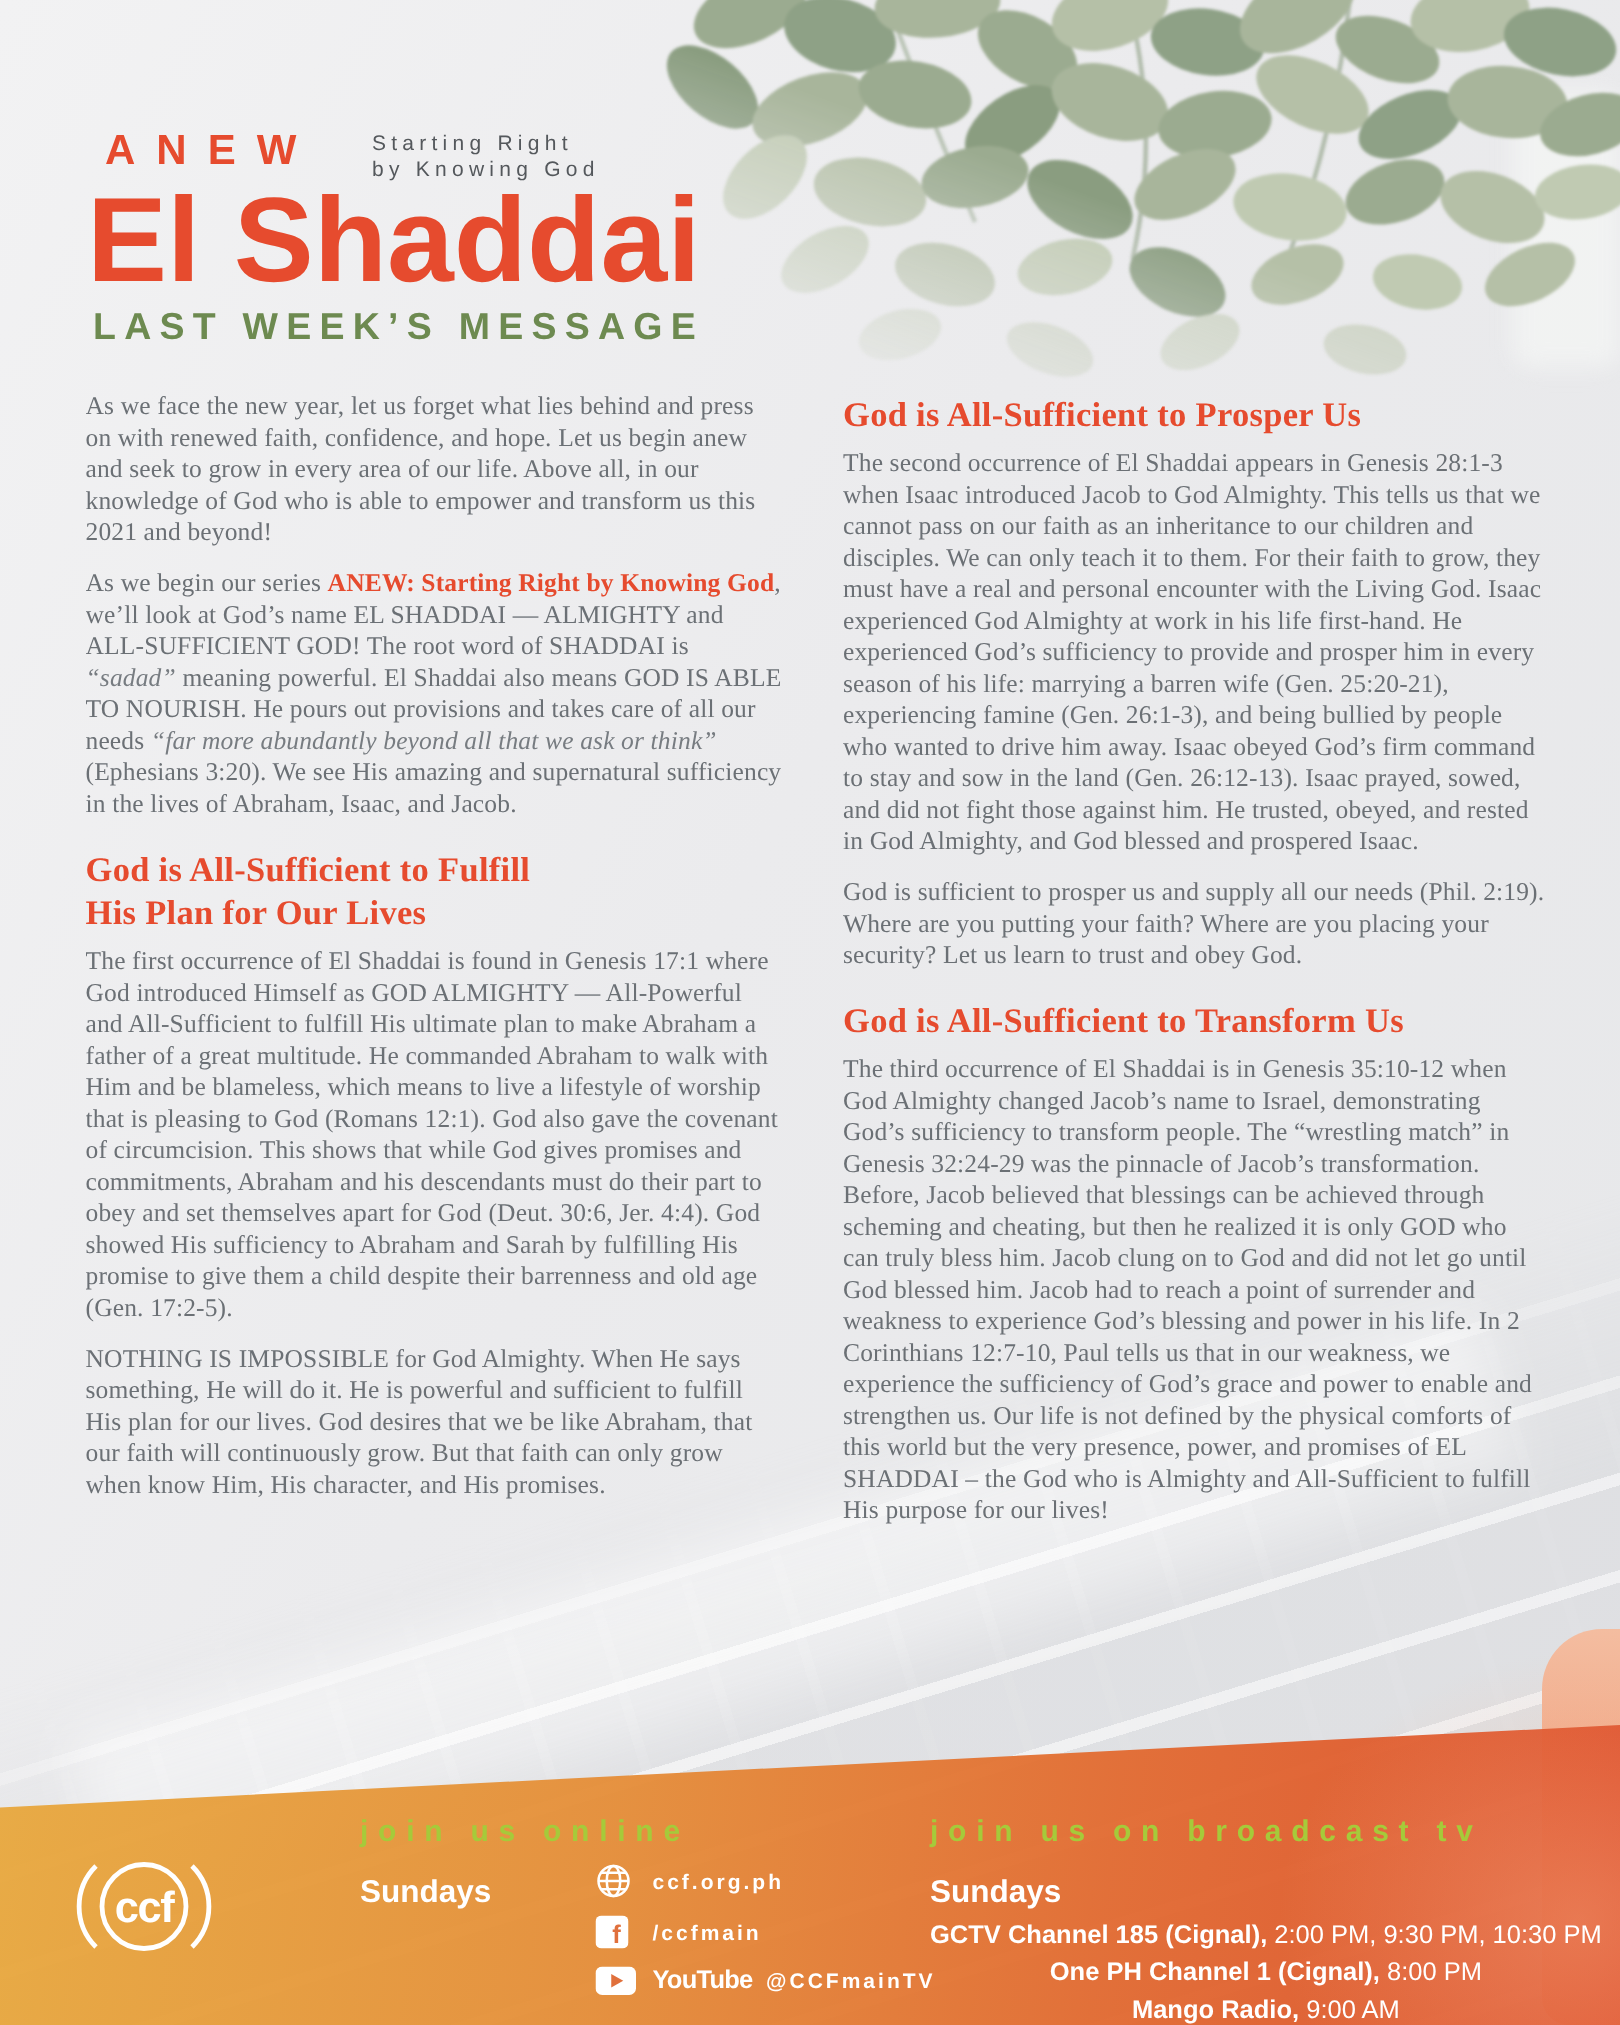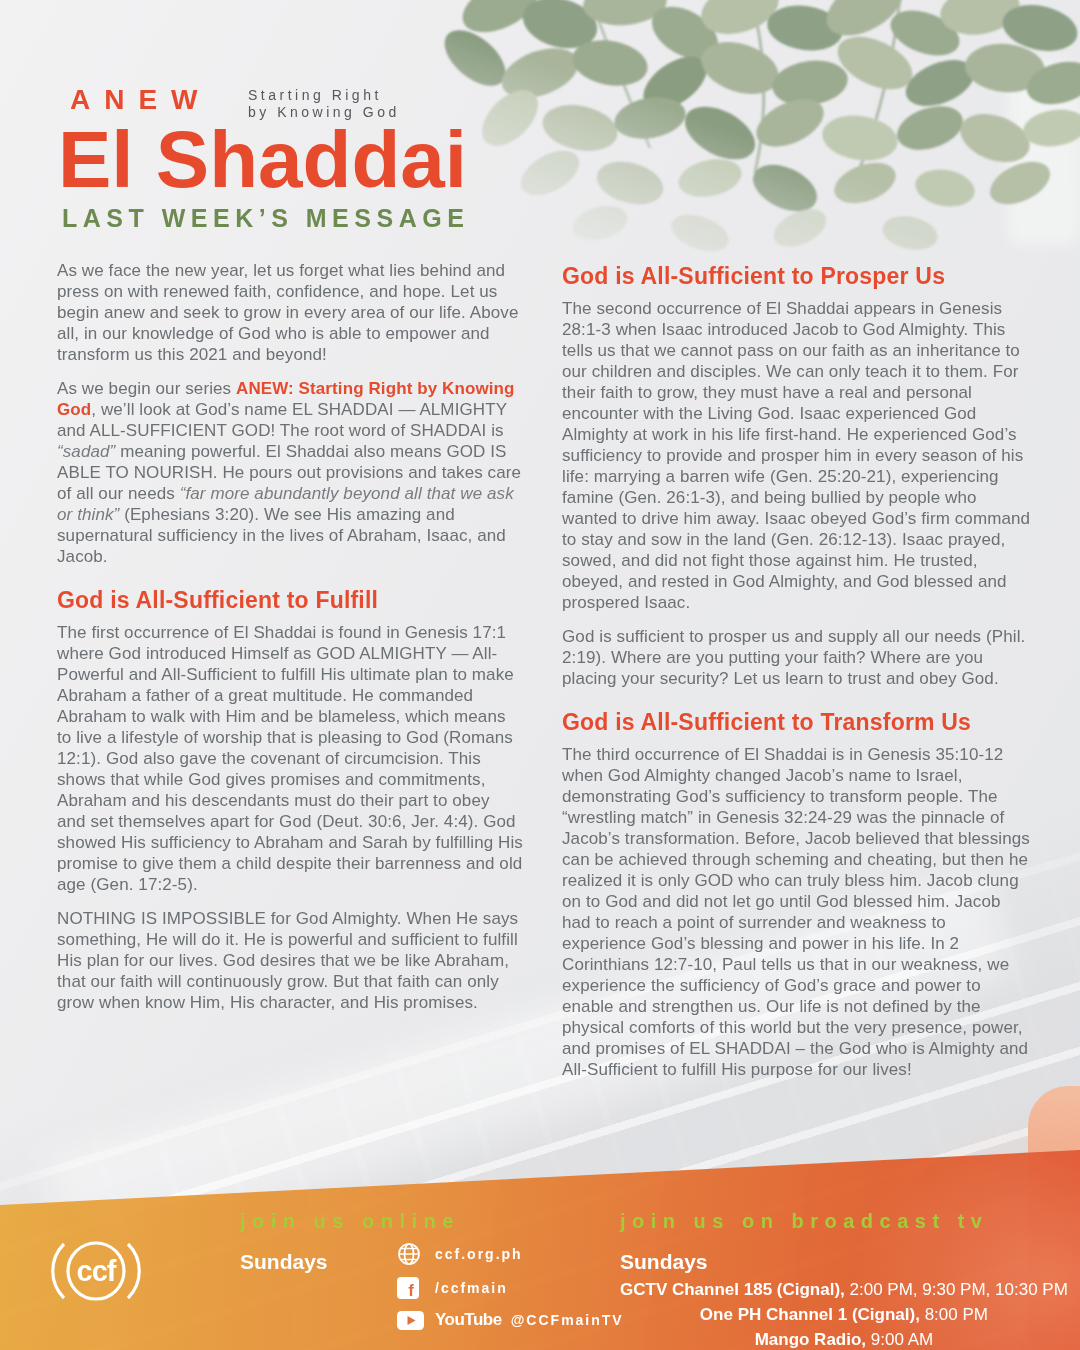--- a/index.html
+++ b/index.html
@@ -39,21 +39,21 @@
   .series{position:absolute;left:70px;top:84px;font-size:28px;font-weight:bold;
     letter-spacing:14px;color:var(--red);z-index:2;text-align:right;}
   .tagline{position:absolute;left:248px;top:87px;font-size:14px;font-weight:normal;
     letter-spacing:3.5px;color:#54585C;line-height:17px;z-index:2;}
   .title{position:absolute;left:58px;top:114px;font-size:80px;font-weight:bold;
     color:var(--red);letter-spacing:0;z-index:2;}
   .section-label{position:absolute;left:62px;top:204px;font-size:25px;font-weight:bold;
     letter-spacing:5.5px;color:var(--olive);z-index:2;}
   
   .col{position:absolute;top:260px;width:466px;color:var(--body);
-    font-size:17px;line-height:21px;z-index:2;letter-spacing:.1px;}
+    font-size:17px;line-height:21px;z-index:2;letter-spacing:.1px;font-family:Liberation Serif, serif;}
   .col-left{left:57px;}
   .col-right{left:562px;width:470px;}
   .col p{margin:0 0 13px 0;}
   .col h2{color:var(--red);font-size:23px;line-height:29px;font-weight:bold;
     margin:19px 0 7px 0;letter-spacing:.2px;}
   .col h2.first{margin-top:2px;}
   .series-bold{color:var(--red);font-weight:bold;}
   .ital{font-style:italic;color:#777C81;}
   
   .band{position:absolute;left:0;top:1140px;width:1080px;height:210px;z-index:4;
@@ -150,21 +150,21 @@
   <div class="tagline">
     <div>Starting Right</div>
     <div>by Knowing God</div>
   </div>
   <div class="title">El Shaddai</div>
   <div class="section-label">LAST WEEK’S MESSAGE</div>
 
   <div class="col col-left">
     <p>As we face the new year, let us forget what lies behind and press on with renewed faith, confidence, and hope. Let us begin anew and seek to grow in every area of our life. Above all, in our knowledge of God who is able to empower and transform us this 2021 and beyond!</p>
     <p><span>As we begin our series </span><span class="series-bold">ANEW: Starting Right by Knowing God</span><span>, we’ll look at God’s name EL SHADDAI — ALMIGHTY and ALL-SUFFICIENT GOD! The root word of SHADDAI is </span><span class="ital">“sadad”</span><span> meaning powerful. El Shaddai also means GOD IS ABLE TO NOURISH. He pours out provisions and takes care of all our needs </span><span class="ital">“far more abundantly beyond all that we ask or think”</span><span> (Ephesians 3:20). We see His amazing and supernatural sufficiency in the lives of Abraham, Isaac, and Jacob.</span></p>
-    <h2><span>God is All-Sufficient to Fulfill</span><br></h2>
+    <h2><span>God is All-Sufficient to Fulfill</span><br><span>His Plan for Our Lives</span></h2>
     <p>The first occurrence of El Shaddai is found in Genesis 17:1 where God introduced Himself as GOD ALMIGHTY — All-Powerful and All-Sufficient to fulfill His ultimate plan to make Abraham a father of a great multitude. He commanded Abraham to walk with Him and be blameless, which means to live a lifestyle of worship that is pleasing to God (Romans 12:1). God also gave the covenant of circumcision. This shows that while God gives promises and commitments, Abraham and his descendants must do their part to obey and set themselves apart for God (Deut. 30:6, Jer. 4:4). God showed His sufficiency to Abraham and Sarah by fulfilling His promise to give them a child despite their barrenness and old age (Gen. 17:2-5).</p>
     <p>NOTHING IS IMPOSSIBLE for God Almighty. When He says something, He will do it. He is powerful and sufficient to fulfill His plan for our lives. God desires that we be like Abraham, that our faith will continuously grow. But that faith can only grow when know Him, His character, and His promises.</p>
   </div>
 
   <div class="col col-right">
     <h2 class="first">God is All-Sufficient to Prosper Us</h2>
     <p>The second occurrence of El Shaddai appears in Genesis 28:1-3 when Isaac introduced Jacob to God Almighty. This tells us that we cannot pass on our faith as an inheritance to our children and disciples. We can only teach it to them. For their faith to grow, they must have a real and personal encounter with the Living God. Isaac experienced God Almighty at work in his life first-hand. He experienced God’s sufficiency to provide and prosper him in every season of his life: marrying a barren wife (Gen. 25:20-21), experiencing famine (Gen. 26:1-3), and being bullied by people who wanted to drive him away. Isaac obeyed God’s firm command to stay and sow in the land (Gen. 26:12-13). Isaac prayed, sowed, and did not fight those against him. He trusted, obeyed, and rested in God Almighty, and God blessed and prospered Isaac.</p>
     <p>God is sufficient to prosper us and supply all our needs (Phil. 2:19). Where are you putting your faith? Where are you placing your security? Let us learn to trust and obey God.</p>
     <h2>God is All-Sufficient to Transform Us</h2>
     <p>The third occurrence of El Shaddai is in Genesis 35:10-12 when God Almighty changed Jacob’s name to Israel, demonstrating God’s sufficiency to transform people. The “wrestling match” in Genesis 32:24-29 was the pinnacle of Jacob’s transformation. Before, Jacob believed that blessings can be achieved through scheming and cheating, but then he realized it is only GOD who can truly bless him. Jacob clung on to God and did not let go until God blessed him. Jacob had to reach a point of surrender and weakness to experience God’s blessing and power in his life. In 2 Corinthians 12:7-10, Paul tells us that in our weakness, we experience the sufficiency of God’s grace and power to enable and strengthen us. Our life is not defined by the physical comforts of this world but the very presence, power, and promises of EL SHADDAI – the God who is Almighty and All-Sufficient to fulfill His purpose for our lives!</p>

